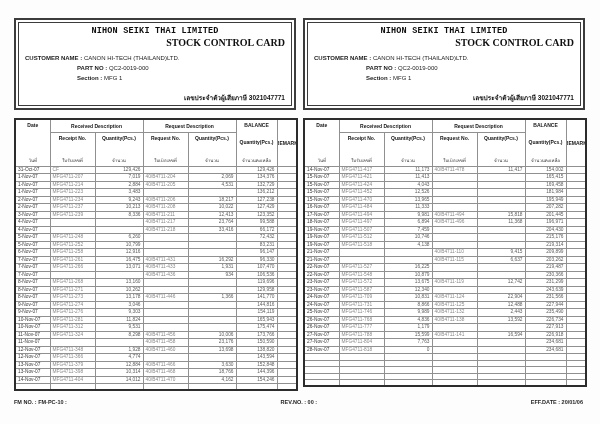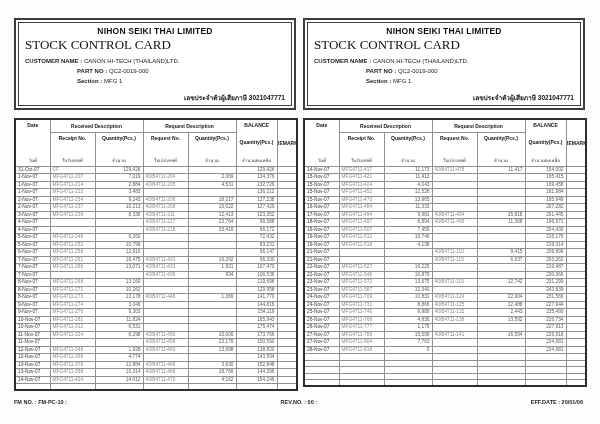--- a/index.html
+++ b/index.html
@@ -13,22 +13,22 @@
   .page { position:absolute; inset:0; background:#fdfdfd; }
 
   .card { position:absolute; top:18px; width:282px; }
   .card.left  { left:14px; }
   .card.right { left:303px; }
 
   
   .hdrbox { border:2px solid #3c3c3c; padding:2px; height:92px; box-sizing:border-box; background:#fff; }
   .hdrbox-inner { border:1px solid #3c3c3c; height:100%; box-sizing:border-box; padding:4px 6px 2px 6px; position:relative; }
 
-  .title    { text-align:center; font-family:Liberation Sans, sans-serif; font-weight:bold; font-size:8.5px; line-height:1.15; color:#101010; letter-spacing:.2px; }
-  .subtitle { text-align:left; font-family:"Liberation Serif", serif; font-weight:normal; font-size:13px;  line-height:1.2;  color:#101010; }
+  .title    { text-align:center; font-family:Liberation Mono, monospace; font-weight:bold; font-size:8.5px; line-height:1.15; color:#101010; letter-spacing:.2px; }
+  .subtitle { text-align:right; font-family:"Liberation Serif", serif; font-weight:bold; font-size:10px;  line-height:1.2;  color:#101010; }
   .cust-line { margin-top:6px; font-size:6px; color:#1c1c1c; }
   .cust-line .lbl { font-weight:bold; }
   .kv-line  { margin-left:52px; margin-top:4px; font-size:6px; color:#1c1c1c; }
   .kv-line .lbl { font-weight:bold; }
   .tax-line { position:absolute; right:6px; bottom:2px; font-weight:bold; font-size:6.5px; color:#101010; }
 
   table { width:282px; border-collapse:collapse; table-layout:fixed; margin-top:8px; background:#fff; border:2px solid #2c2c2c; }
   th, td { border:1px solid #909090; overflow:hidden; white-space:nowrap; box-sizing:border-box; }
 
   thead th { font-size:5px; font-weight:bold; color:#141414; padding:0 1px; }

